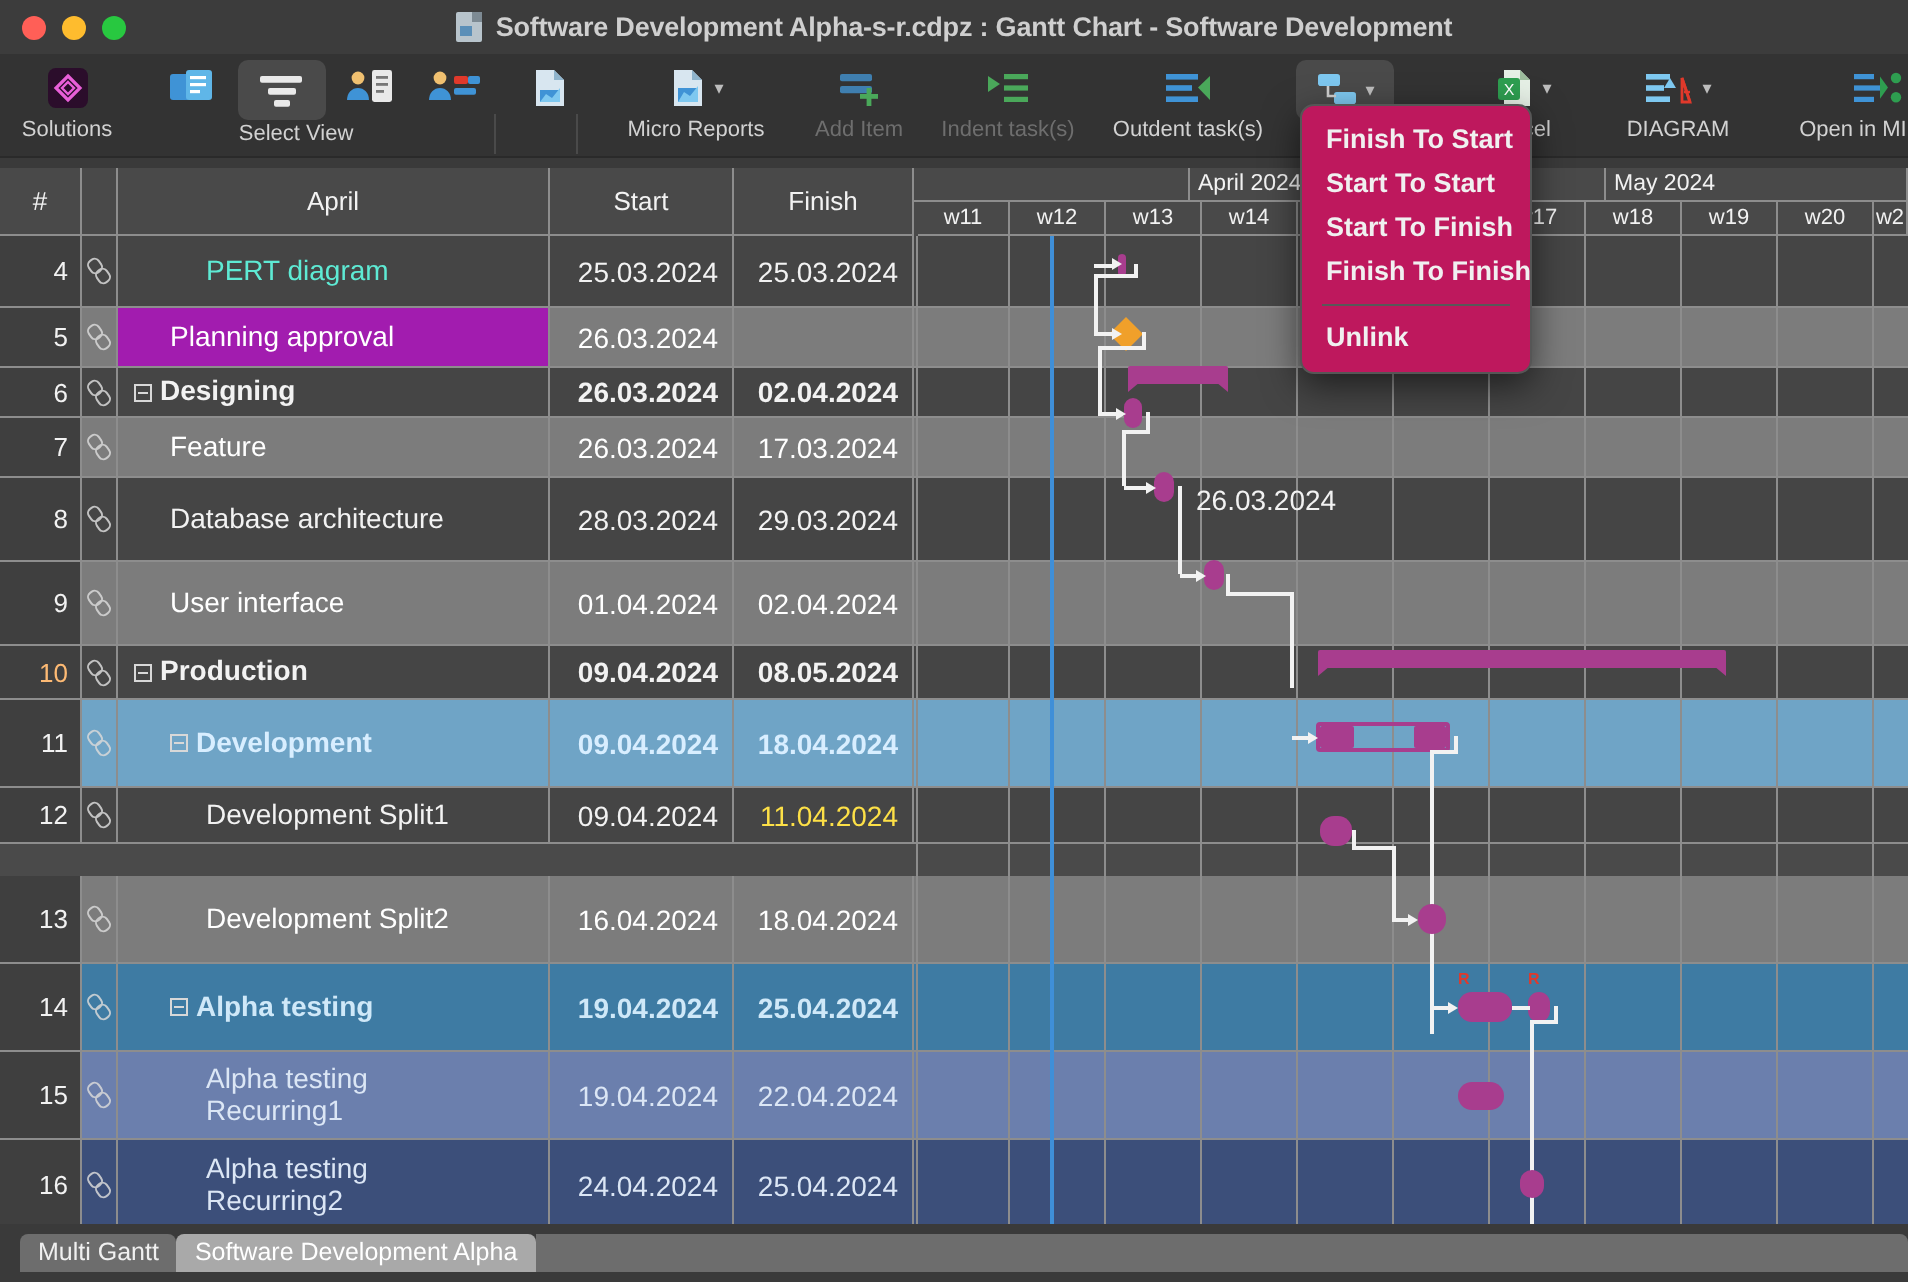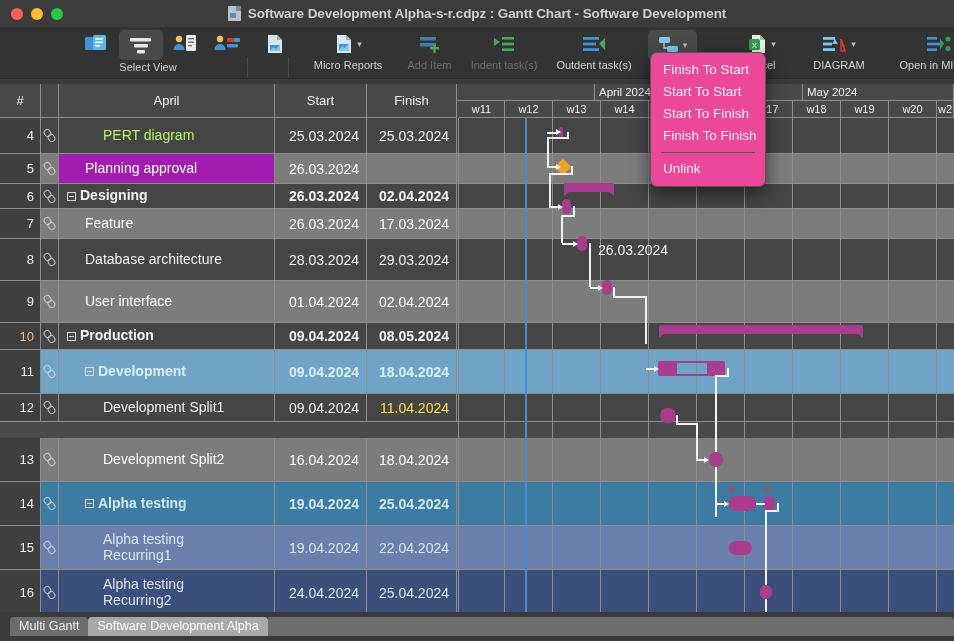--- a/index.html
+++ b/index.html
@@ -54,22 +54,22 @@
   .tb-lbl.dim { color:#6e6e6e; }
   .tb-box {
     background:#4a4a4a; border-radius:5px;
   }
   .chev { font-size:9px; color:#bdbdbd; line-height:1; }
   .sep { position:absolute; top:30px; width:1px; height:20px; background:#4a4a4a; }
 
   
   .menu {
     position:absolute; left:650px; top:52px; width:116px;
-    background:#ec4899; border:1px solid #565656; border-radius:7px;
-    padding:6px 0; box-shadow:0 6px 18px rgba(0,0,0,.55); z-index:60;
+    background:#be185d; border:1px solid #565656; border-radius:7px;
+    padding:6px 0; box-shadow:0 6px 18px rgba(0,0,0,.55); z-index:60;font-weight:bold;
   }
   .menu-item {
     height:22px; line-height:22px; padding:0 0 0 12px;
     font-size:13.5px; color:#f0f0f0; white-space:nowrap;
   }
   .menu-sep { height:1px; background:#585858; margin:5px 10px; }
 
   
   .grid-area {
     position:absolute; left:0; top:84px; width:954px; height:528px;
@@ -214,20 +214,30 @@
           <div class="bl"></div>
       </div>
       <div class="title-text">Software Development Alpha-s-r.cdpz : Gantt Chart - Software Development</div>
     </div>
   </div>
 
   <div class="toolbar">
     <div class="sep" style="left:247px"></div>
     <div class="sep" style="left:288px"></div>
 
+    <div class="tb-item" style="left:0px;width:67px">
+      <div class="tb-ico">
+        <svg width="22" height="22" viewBox="0 0 22 22">
+          <rect x="1" y="1" width="20" height="20" rx="4" fill="#2b0d2b"></rect>
+          <polygon points="11,5 17,11 11,17 5,11" fill="none" stroke="#e85fd8" stroke-width="1.6"></polygon>
+          <polygon points="11,8 14,11 11,14 8,11" fill="none" stroke="#e85fd8" stroke-width="1.2"></polygon>
+        </svg>
+      </div>
+      <div class="tb-lbl">Solutions</div>
+    </div>
 
     <div class="tb-item" style="left:80px">
       <div class="tb-ico">
         <svg width="24" height="22" viewBox="0 0 24 22">
           <rect x="1" y="4" width="10" height="13" rx="1.5" fill="#3f93d6"></rect>
           <rect x="9" y="2" width="13" height="15" rx="1.5" fill="#5fb6e8"></rect>
           <rect x="11" y="5" width="8" height="1.6" fill="#fff"></rect>
           <rect x="11" y="8.5" width="8" height="1.6" fill="#fff"></rect>
           <rect x="11" y="12" width="5" height="1.6" fill="#fff"></rect>
         </svg>
@@ -413,21 +423,21 @@
         <div class="tl-week" style="left:480px;width:17px">w2</div>
       </div>
     </div>
 
     <div class="rows" id="rows-container">
         <div class="row" style="top: 0px; height: 36px;">
           <div class="cell c-num" style="color:#f2f2f2">4</div>
           <div class="cell c-ico" style="background:#454545">
             <span class="link-ico"></span>
           </div>
-          <div class="cell c-name" style="background:#454545;color:#bef264;padding-left:44px">
+          <div class="cell c-name" style="background:#454545;color:#5eead4;padding-left:44px">
             <span class="nm">PERT diagram</span>
           </div>
           <div class="cell c-start" style="background:#454545;color:#f2f2f2">
             <span class="">25.03.2024</span>
           </div>
           <div class="cell c-fin" style="background:#454545;color:#f2f2f2">
             <span class="">25.03.2024</span>
           </div>
           <div class="cell c-tl" style="background:#454545"></div>
         </div>

